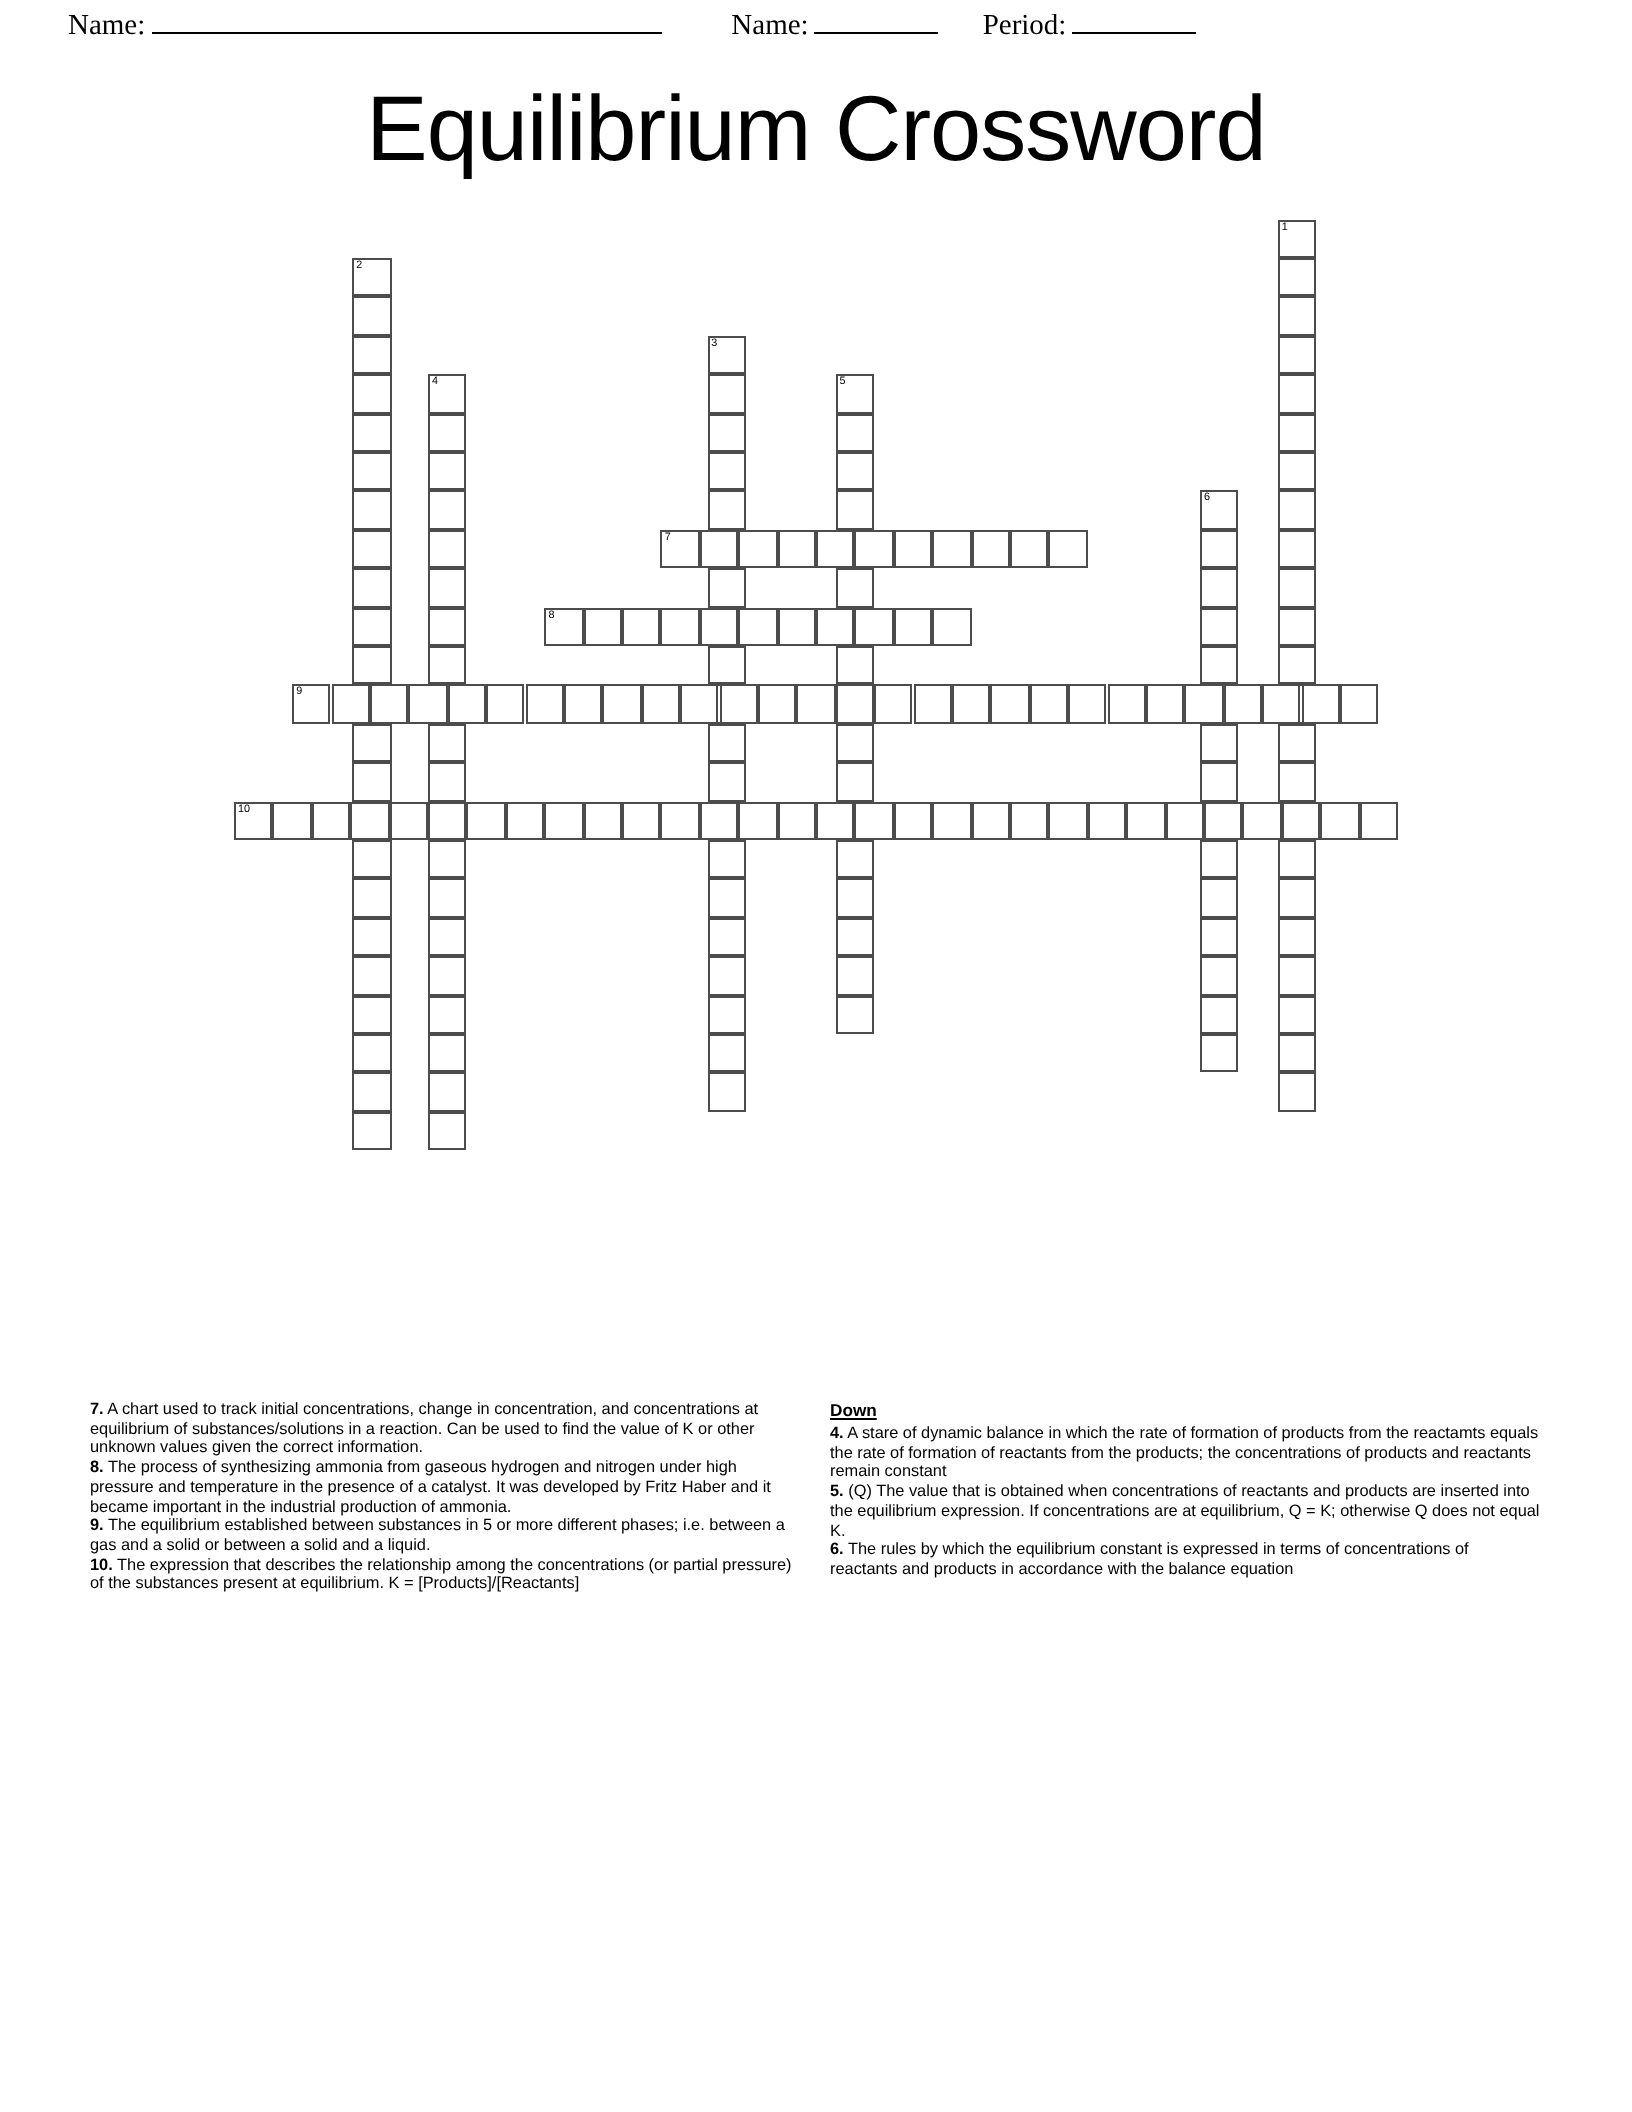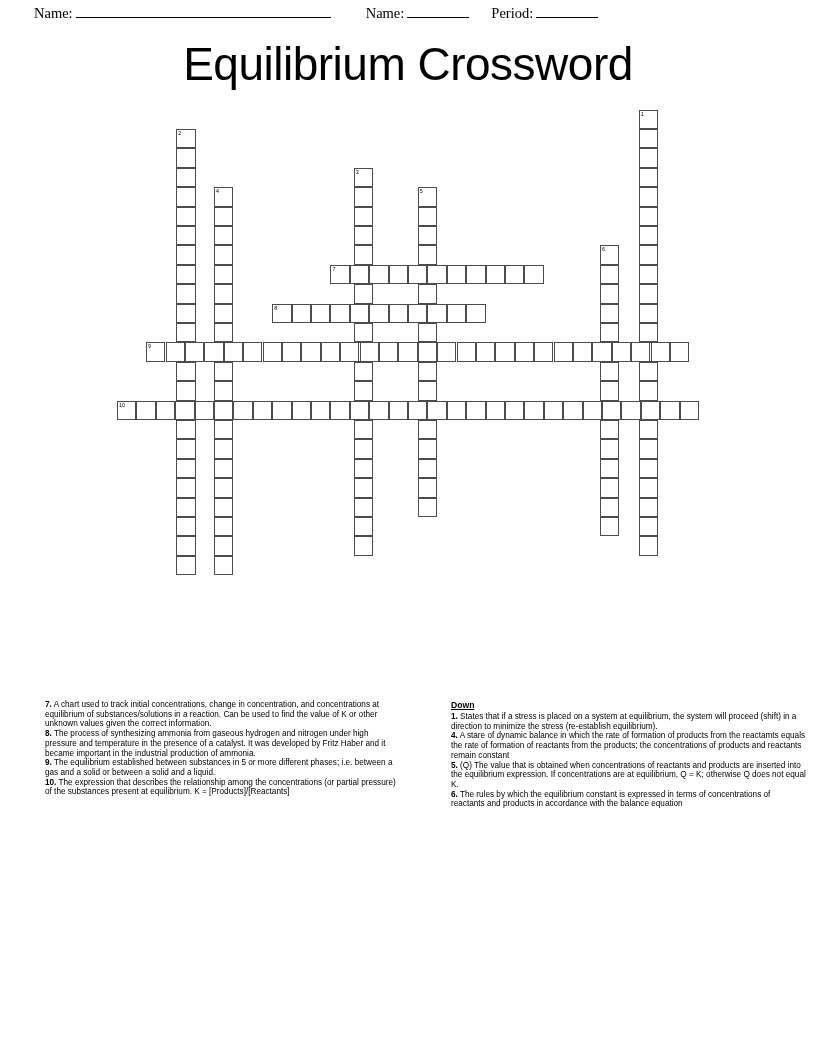--- a/index.html
+++ b/index.html
@@ -68,21 +68,21 @@
   }
 
   
   .clue-col {
     position: absolute;
     font-size: 8.2px;
     line-height: 9.7px;
     text-align: left;
   }
   #clues-across { left: 45px; top: 700px; width: 355px; }
-  #clues-down   { left: 415px; top: 700px; width: 355px; margin-left: 36px; }
+  #clues-down   { left: 415px; top: 700px; width: 355px; }
   .clue-head {
     font-weight: bold;
     text-decoration: underline;
     font-size: 8.6px;
     line-height: 11px;
     margin-bottom: 1px;
   }
   .clue-item { margin-bottom: 0px; }
   .clue-num { font-weight: bold; }
 </style>
@@ -332,18 +332,17 @@
       <div class="clue-item"><span class="clue-num">7.</span><span> A chart used to track initial concentrations, change in concentration, and concentrations at equilibrium of substances/solutions in a reaction. Can be used to find the value of K or other unknown values given the correct information.</span></div>
       <div class="clue-item"><span class="clue-num">8.</span><span> The process of synthesizing ammonia from gaseous hydrogen and nitrogen under high pressure and temperature in the presence of a catalyst. It was developed by Fritz Haber and it became important in the industrial production of ammonia.</span></div>
       <div class="clue-item"><span class="clue-num">9.</span><span> The equilibrium established between substances in 5 or more different phases; i.e. between a gas and a solid or between a solid and a liquid.</span></div>
       <div class="clue-item"><span class="clue-num">10.</span><span> The expression that describes the relationship among the concentrations (or partial pressure) of the substances present at equilibrium. K = [Products]/[Reactants]</span></div>
     </div>
 </div>
 
 <div class="clue-col" id="clues-down">
   <div class="clue-head">Down</div>
   <div id="down-list">
-      <div class="clue-item"><span class="clue-num">1.</span><span> States that if a stress is placed on a system at equilibrium, the system will proceed (shift) in a direction to minimize the stress (re-establish equilibrium).</span></div>
       <div class="clue-item"><span class="clue-num">4.</span><span> A stare of dynamic balance in which the rate of formation of products from the reactamts equals the rate of formation of reactants from the products; the concentrations of products and reactants remain constant</span></div>
       <div class="clue-item"><span class="clue-num">5.</span><span> (Q) The value that is obtained when concentrations of reactants and products are inserted into the equilibrium expression. If concentrations are at equilibrium, Q = K; otherwise Q does not equal K.</span></div>
       <div class="clue-item"><span class="clue-num">6.</span><span> The rules by which the equilibrium constant is expressed in terms of concentrations of reactants and products in accordance with the balance equation</span></div>
     </div>
 </div>
 
 </body></html>

